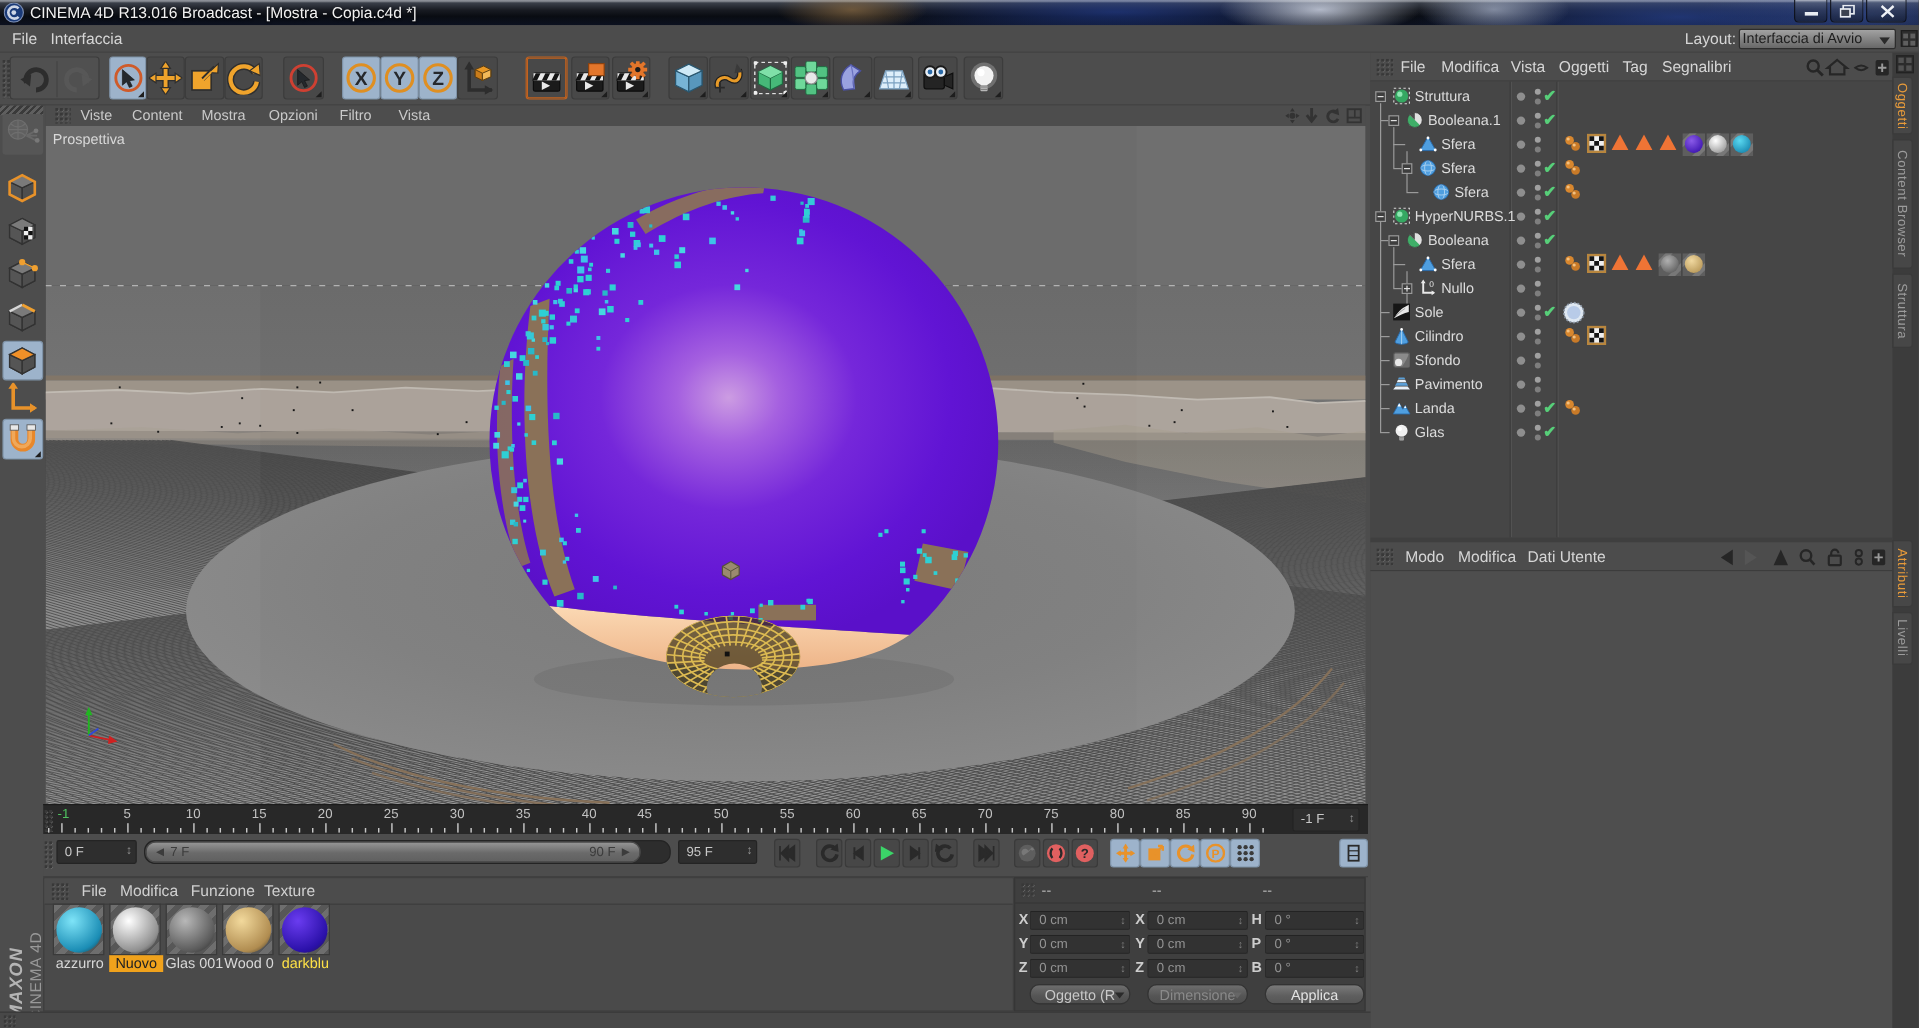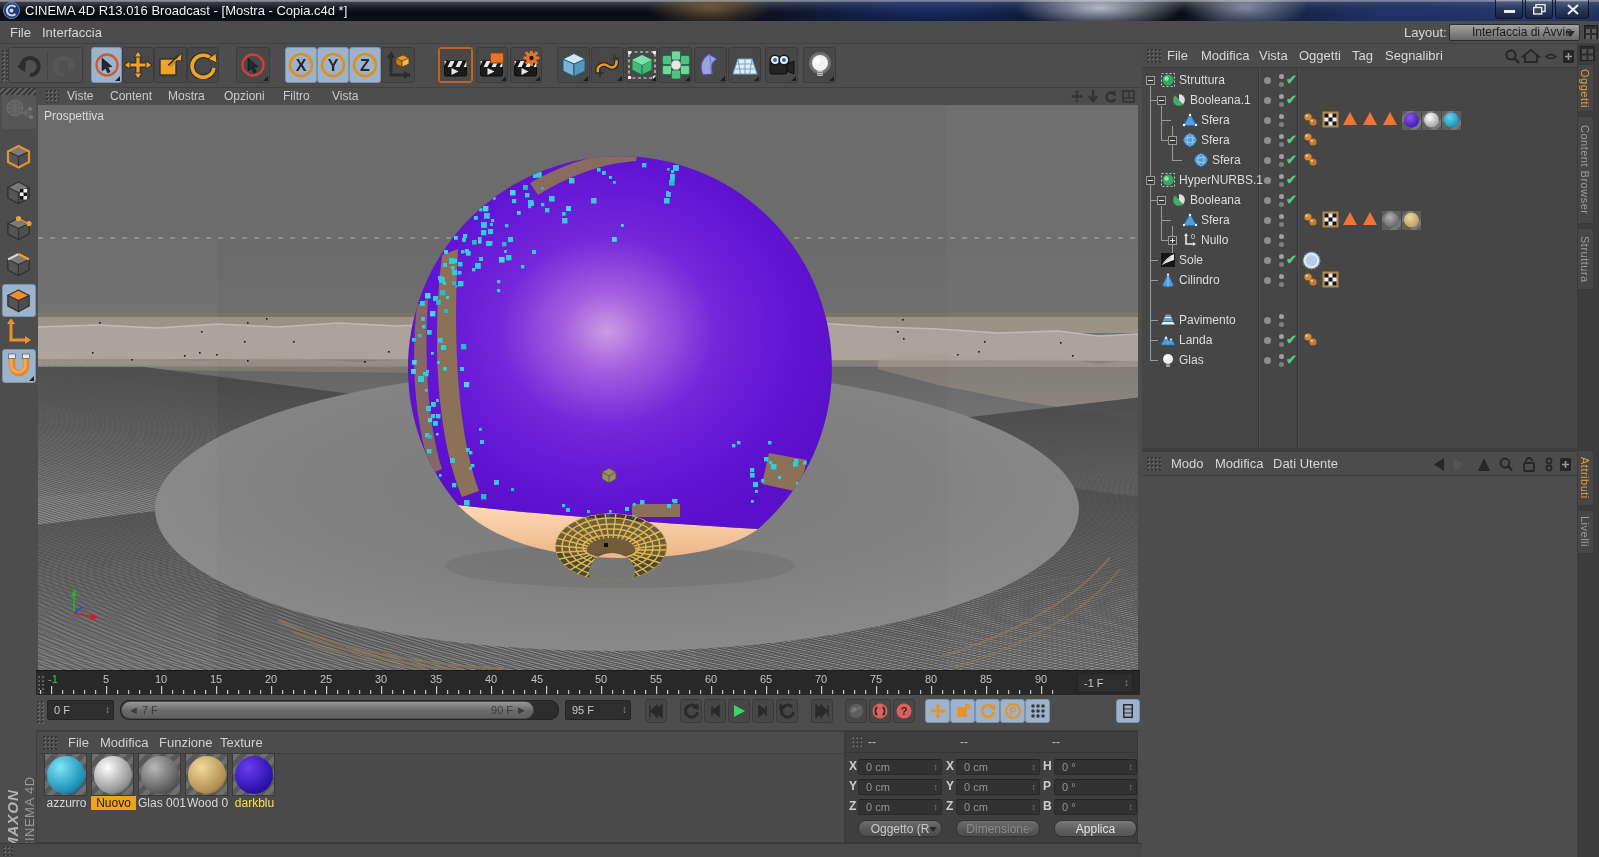--- a/index.html
+++ b/index.html
@@ -49,21 +49,21 @@
   </div>
 <div class="abs" style="left:1555px;top:0px;width:34px;height:19px;background:linear-gradient(rgba(110,120,138,.5),rgba(52,58,72,.42) 45%,rgba(16,20,30,.5));border:1px solid rgba(10,12,18,.8);border-top:none;border-radius:0 0 4px 4px;box-shadow:inset 0 1px 0 rgba(255,255,255,.3)">
     <svg class="abs" style="left:11px;top:4px" width="12" height="11" viewBox="0 0 12 11">
       <path d="M1,1 L11,10 M11,1 L1,10" stroke="#eef1f6" stroke-width="2"></path>
     </svg>
   </div>
 <div class="abs" style="left:0;top:21px;width:1599px;height:23px;background:#4c4c4c;border-bottom:1px solid #414141">
 <div class="mtxt abs" style="left:10px;top:4px">File</div>
 <div class="mtxt abs" style="left:42px;top:4px">Interfaccia</div>
 <div class="mtxt abs" style="left:1404px;top:4px">Layout:</div>
-<div class="abs" style="left:1449px;top:3px;width:131px;height:17px;background:linear-gradient(#a2a2a2,#8a8a8a 40%,#686868);border:1px solid #2d2d2d;border-radius:2px;color:#1d1d1d;font-size:12px;line-height:15px;padding-left:22px">Interfaccia di Avvio
+<div class="abs" style="left:1449px;top:3px;width:131px;height:17px;background:linear-gradient(#a2a2a2,#8a8a8a 40%,#686868);border:1px solid #2d2d2d;border-radius:2px;color:#1d1d1d;font-size:12px;line-height:15px;padding-left:2px">Interfaccia di Avvio
 <svg class="abs" style="right:4px;top:6px" width="9" height="6">
         <path d="M0,0 L9,0 L4.5,6 z" fill="#2a2a2a"></path>
       </svg></div>
 <div class="abs" style="left:1584px;top:4px;width:14px;height:14px;background:#2e2e2e;border:1px solid #1e1e1e"><svg width="12" height="12" viewBox="0 0 12 12">
         <g fill="#5f5f5f">
           <rect x="1" y="1" width="4" height="4"></rect>
           <rect x="7" y="1" width="4" height="4"></rect>
           <rect x="1" y="7" width="4" height="4"></rect>
           <rect x="7" y="7" width="4" height="4"></rect>
         </g>
@@ -596,20 +596,32 @@
             <circle cx="6" cy="6" r="3.6" fill="#d8872e"></circle>
             <circle cx="4.8" cy="4.8" r="1.3" fill="#f2c080"></circle>
             <circle cx="11" cy="11" r="3.6" fill="#c87a28"></circle>
             <circle cx="9.8" cy="9.8" r="1.3" fill="#f2c080"></circle>
           </svg></div>
 <div class="abs" style="left:180px;top:1px"><svg width="17" height="17" viewBox="0 0 17 17">
             <rect x="0.5" y="0.5" width="16" height="16" fill="#b8863e"></rect>
             <rect x="2.5" y="2.5" width="12" height="12" fill="#efefef"></rect>
             <path d="M2.5,2.5 h4 v4 h-4 z M10.5,2.5 h4 v4 h-4 z M6.5,6.5 h4 v4 h-4 z M2.5,10.5 h4 v4 h-4 z M10.5,10.5 h4 v4 h-4 z" fill="#151515"></path>
           </svg></div>
+</div>
+<div class="abs" style="left:0;top:222px;width:435px;height:20px">
+<div class="abs" style="left:8px;top:10px;width:8px;height:1px;background:#9a9a9a"></div>
+<div class="abs" style="left:18px;top:2px"><svg width="16" height="16" viewBox="0 0 16 16">
+            <rect x="1.5" y="2" width="13" height="12" rx="1.5" fill="#8a8a8a" stroke="#5a5a5a"></rect>
+            <path d="M14.5,2 L14.5,14 L8,14 C11,10 13,6 14.5,2 z" fill="#6a6a6a"></path>
+            <circle cx="5.5" cy="10" r="3" fill="#e8e8e8"></circle>
+          </svg></div>
+<div class="abs" style="left:37px;top:3px;color:#dcdcdc;font-size:12px">Sfondo</div>
+<div class="abs" style="left:122px;top:7px;width:7px;height:7px;border-radius:50%;background:#8e8e8e"></div>
+<div class="abs" style="left:137px;top:4px;width:5px;height:5px;border-radius:50%;background:#a0a0a0"></div>
+<div class="abs" style="left:137px;top:12px;width:5px;height:5px;border-radius:50%;background:#7e7e7e"></div>
 </div>
 <div class="abs" style="left:0;top:242px;width:435px;height:20px">
 <div class="abs" style="left:8px;top:10px;width:8px;height:1px;background:#9a9a9a"></div>
 <div class="abs" style="left:18px;top:2px"><svg width="16" height="16" viewBox="0 0 16 16">
             <path d="M1,12.5 L15,12.5 L13,10 L3,10 z" fill="#e8f0f8"></path>
             <path d="M2.5,9.5 L13.5,9.5 L12,7 L4,7 z" fill="#5a9fd8"></path>
             <path d="M4,6.5 L12,6.5 L11,4.5 L5,4.5 z" fill="#e8f0f8"></path>
             <path d="M5,4 L11,4 L10.3,2.5 L5.7,2.5 z" fill="#5a9fd8"></path>
           </svg></div>
 <div class="abs" style="left:37px;top:3px;color:#dcdcdc;font-size:12px">Pavimento</div>

